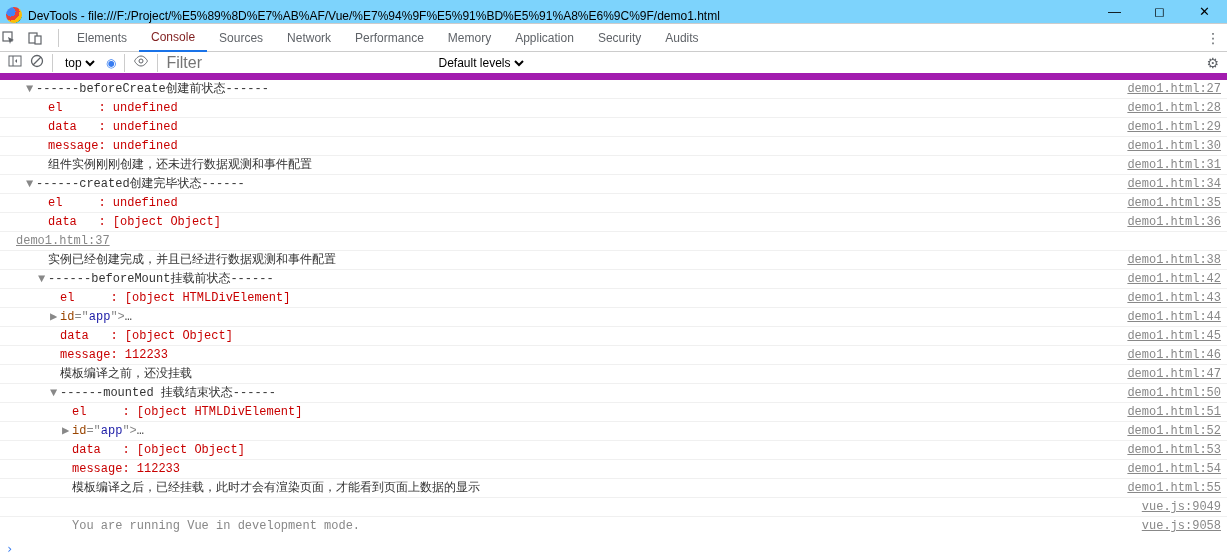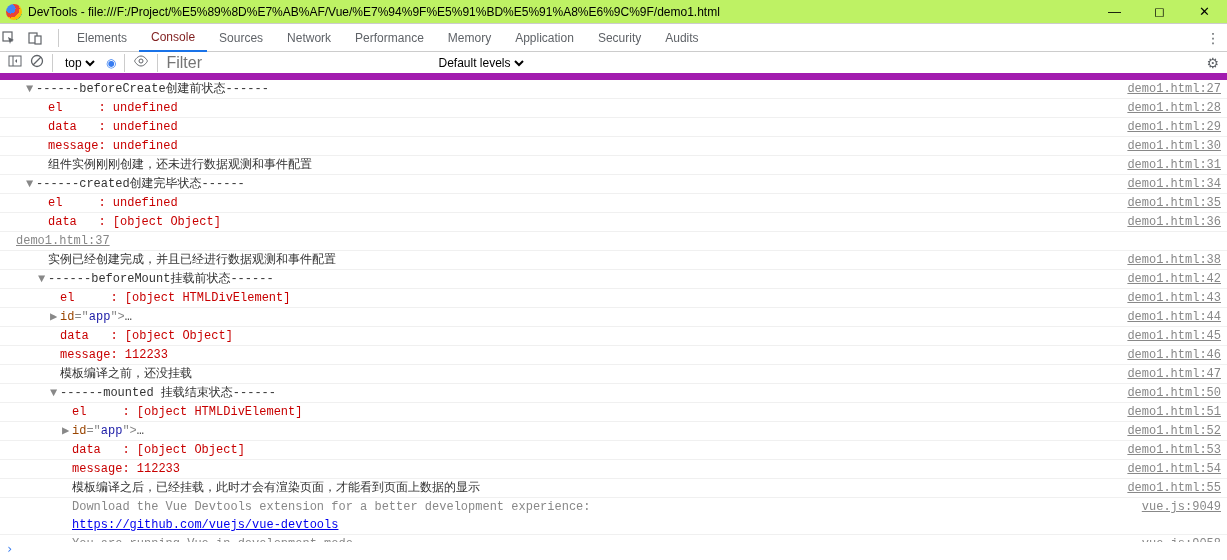--- a/index.html
+++ b/index.html
@@ -1,17 +1,17 @@
 <!DOCTYPE html>
 <html><head>
 <meta charset="utf-8">
 <style>
 * { margin: 0; padding: 0; box-sizing: border-box; }
 body { font-family: "Segoe UI", Arial, sans-serif; font-size: 12px; background: #fff; width: 1227px; height: 560px; overflow: hidden; display: flex; flex-direction: column; }
-.titlebar { height: 24px; background: #bef264; display: flex; align-items: center; border-bottom: 1px solid #ccc; }
+.titlebar { height: 24px; background: #7dd3fc; display: flex; align-items: flex-end; border-bottom: 1px solid #ccc; }
 .titlebar .icon { width: 16px; height: 16px; margin: 0 6px; background: radial-gradient(circle at 30% 30%, #4285f4 30%, #ea4335 30% 55%, #fbbc05 55% 75%, #34a853 75%); border-radius: 50%; }
 .titlebar .title { flex: 1; font-size: 12px; }
 .titlebar .winbtn { width: 45px; height: 24px; display: flex; align-items: center; justify-content: center; font-size: 13px; font-family: "Segoe MDL2 Assets", sans-serif; }
 .tabs { height: 28px; border-bottom: 1px solid #ccc; display: flex; align-items: center; padding-left: 0; }
 .tabs .tabicon { width: 18px; height: 18px; display: flex; align-items: center; justify-content: center; font-size: 14px; color: #5f6368; margin-right: 8px; }
 .tabs .tab { padding: 0 12px; height: 28px; display: flex; align-items: center; font-size: 12px; color: #5f6368; cursor: pointer; }
 .tabs .tab.active { color: #7f1d1d; border-bottom: 2px solid #1a73e8; }
 .tabs .spacer { flex: 1; }
 .tabs .more { width: 28px; text-align: center; color: #5f6368; font-size: 14px; }
 .toolbar { height: 28px; border-bottom: 7px solid #a21caf; display: flex; align-items: center; padding: 0 8px; gap: 8px; font-size: 12px; color: #5f6368; }
@@ -186,21 +186,21 @@
     </div>
     <div class="row">
       <div class="left"><span class="indent" style="width: 56px;"></span><span class="arrow"> </span><span><span class="key">message: </span><span class="val">112233</span></span></div>
       <div class="right">demo1.html:54</div>
     </div>
     <div class="row">
       <div class="left"><span class="indent" style="width: 56px;"></span><span class="arrow"> </span><span><span class="txt">模板编译之后，已经挂载，此时才会有渲染页面，才能看到页面上数据的显示</span></span></div>
       <div class="right">demo1.html:55</div>
     </div>
     <div class="row">
-      <div class="left"><span class="indent" style="width: 56px;"></span><span class="arrow"> </span><span style="white-space: pre-wrap;"><span class="obj">Download the Vue Devtools extension for a better development experience:</span><br><span class="link">https://github.com/vuejs/vue-devtools</span></span></div>
+      <div class="left"><span class="indent" style="width: 56px;"></span><span class="arrow"> </span></div>
       <div class="right">vue.js:9049</div>
     </div>
     <div class="row">
       <div class="left"><span class="indent" style="width: 56px;"></span><span class="arrow"> </span><span style="white-space: pre-wrap;"><span class="obj">You are running Vue in development mode.</span><br><br></span></div>
       <div class="right">vue.js:9058</div>
     </div>
   </div>
 
 <div class="prompt">›</div>
 

